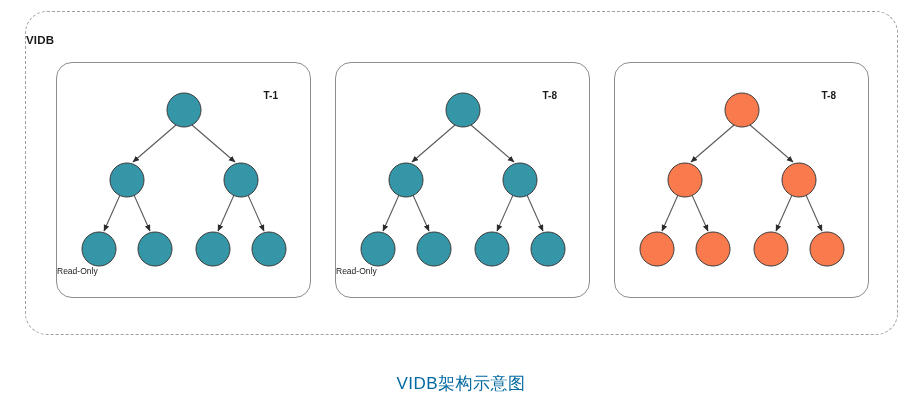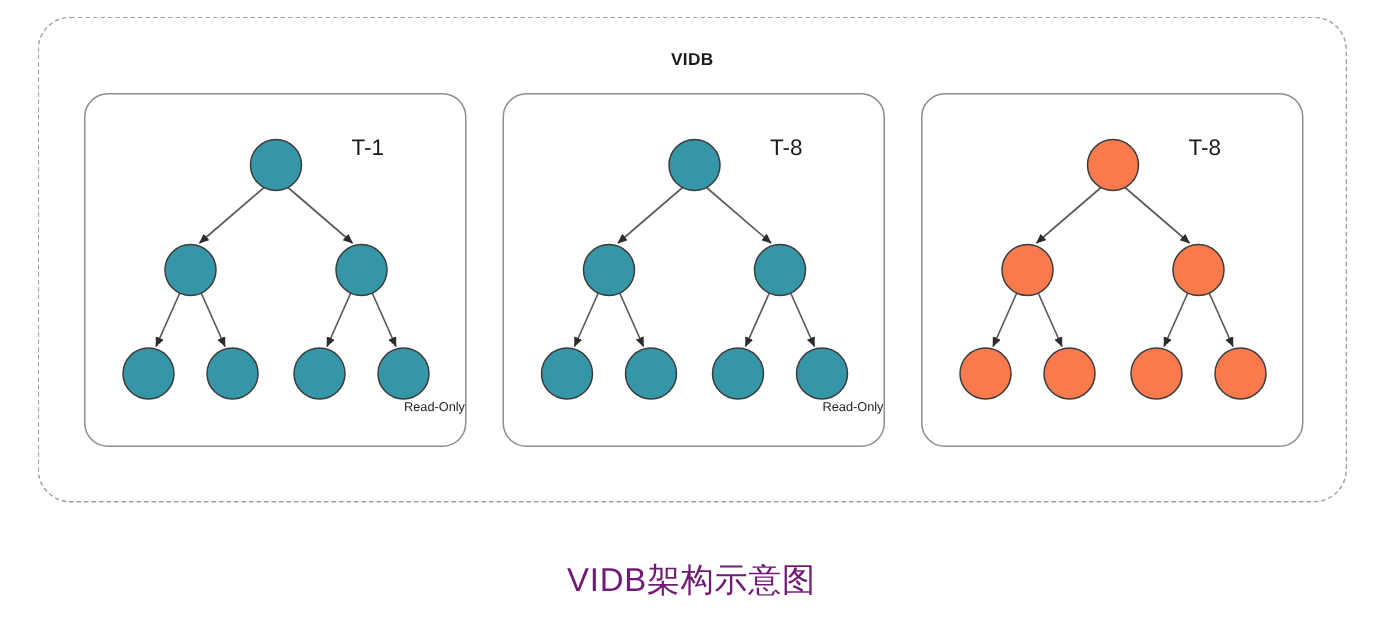--- a/index.html
+++ b/index.html
@@ -34,21 +34,20 @@
     border-radius: 22px;
     box-sizing: border-box;
     background: #ffffff;
   }
 
   .outer-title {
     position: absolute;
     left: 0;
     right: 0;
     top: 22px;
-    text-align: center;
     font-size: 11.5px;
     font-weight: bold;
     color: #1a1a1a;
     letter-spacing: 0.2px;
   }
 
   
   .panels {
     position: absolute;
     left: 30px;
@@ -65,53 +64,53 @@
     width: 255px;
     height: 236px;
     border: 1px solid #8d8d8d;
     border-radius: 16px;
     box-sizing: border-box;
     background: #ffffff;
   }
 
   .panel-label {
     position: absolute;
-    right: 54px;
+    right: 32px;
     top: 27px;
-    font-size: 15px;
-    font-weight: normal;
+    font-size: 10px;
+    font-weight: bold;
     color: #1a1a1a;
   }
 
   .panel-status {
     position: absolute;
     left: 0;
     right: 0;
     bottom: 21px;
-    text-align: right;
+    text-align: left;
     font-size: 8.5px;
     color: #1a1a1a;
   }
 
   .tree-svg {
     position: absolute;
     left: 0;
     top: 0;
     width: 255px;
     height: 236px;
   }
 
   .caption {
     position: absolute;
     left: 0;
     right: 0;
     top: 372px;
     text-align: center;
-    font-size: 22px;
-    color: #701a75;
+    font-size: 17px;
+    color: #0369a1;
     letter-spacing: 0.5px;
   }
 </style>
 </head>
 <body>
 
 <div id="figure">
 
   <div class="outer-container">
     <div class="outer-title">VIDB</div>

